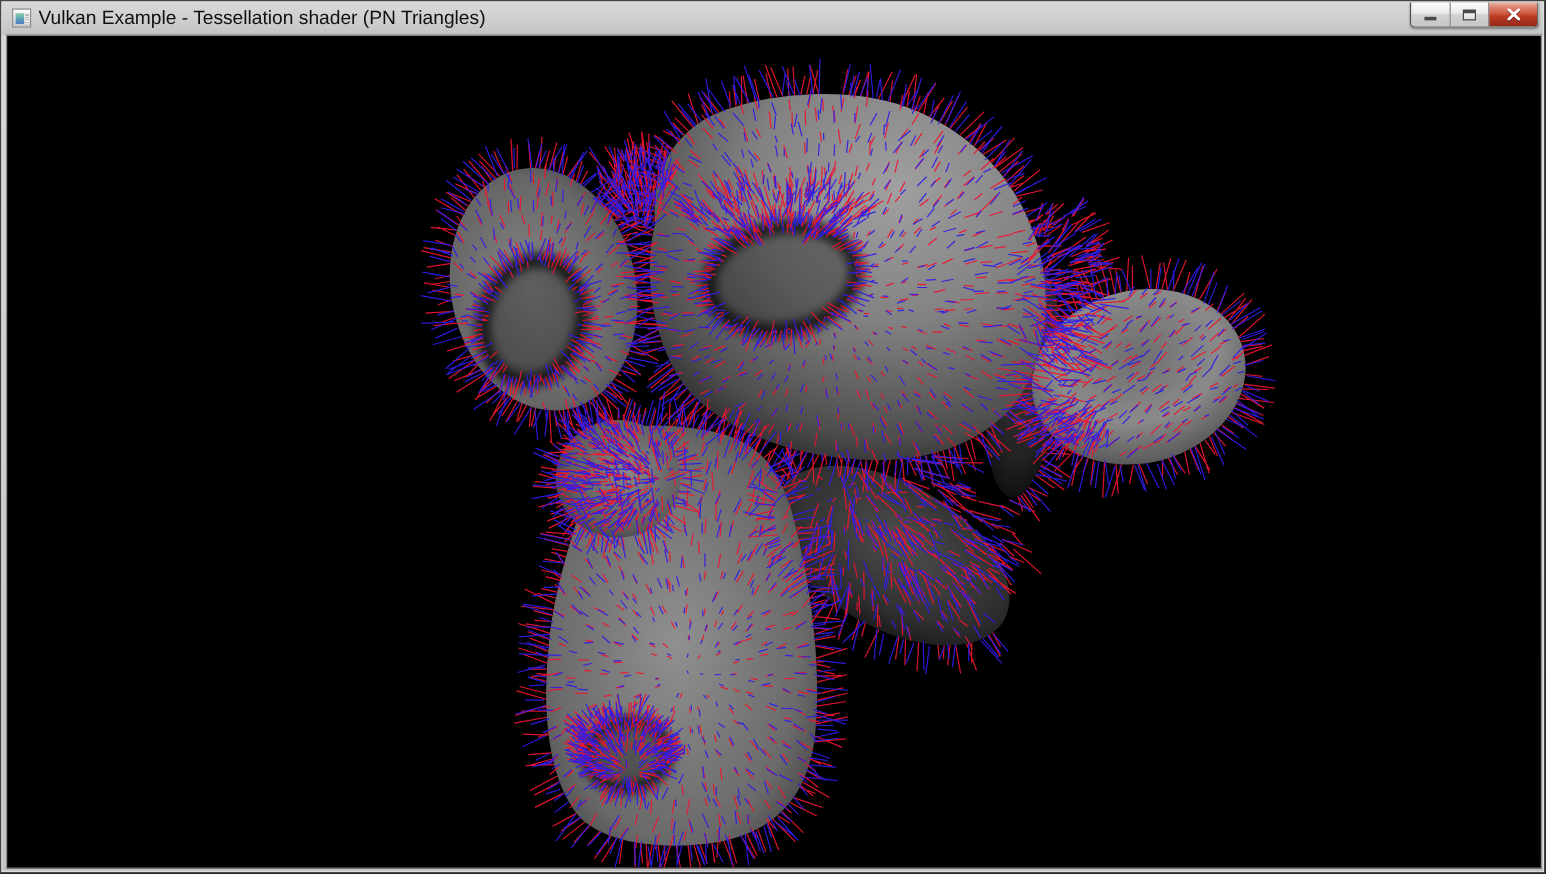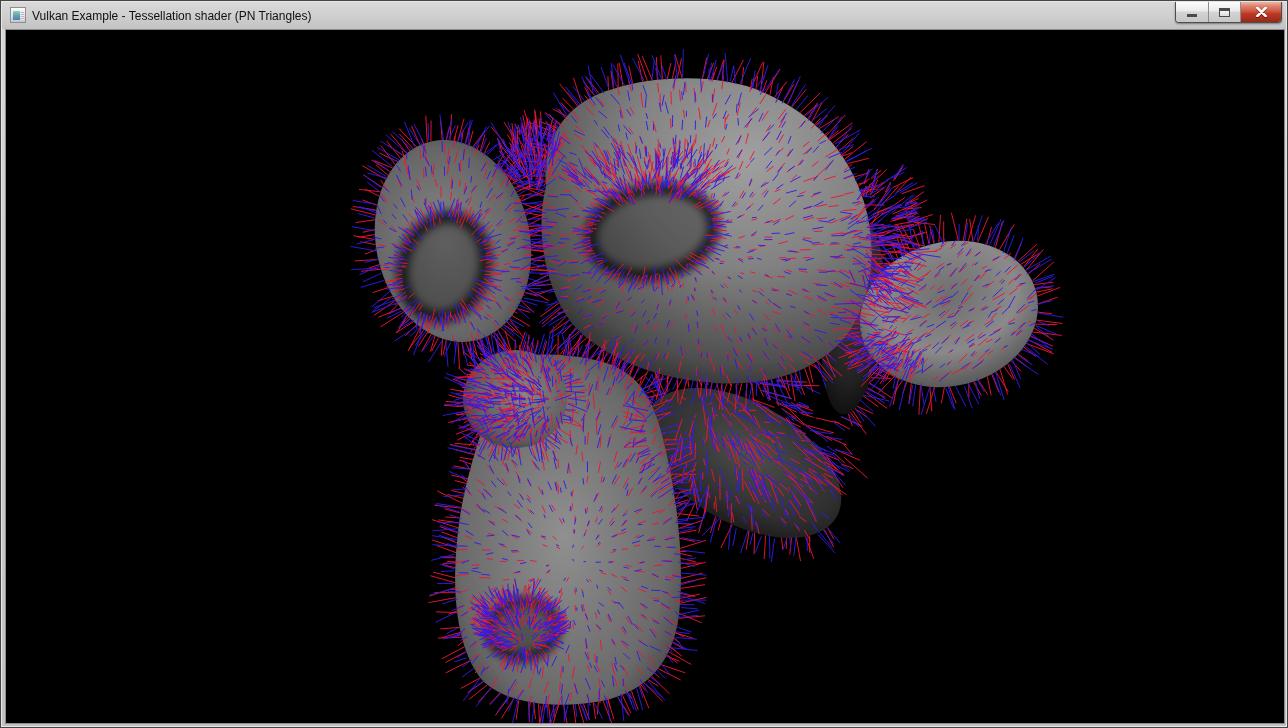--- a/index.html
+++ b/index.html
@@ -11,21 +11,21 @@
           box-shadow:inset 0 0 0 1px #e7e7e7;}
   .titlebar{position:absolute;left:1px;top:1px;right:1px;height:27px;
             background:linear-gradient(180deg,#d9d9d9 0%,#cecece 55%,#c3c3c3 100%);}
   .app-icon{position:absolute;left:8px;top:5px;width:16px;height:16px;}
   .icon-frame{width:16px;height:16px;box-sizing:border-box;position:relative;
               background:linear-gradient(#fdfdfd,#c9c9c9);border:1px solid #8f8f8f;}
   .icon-frame::before{content:"";position:absolute;left:2px;top:3px;width:7px;height:9px;
               background:linear-gradient(180deg,#8fd0a8 0%,#5aa0b8 55%,#4f7ec2 100%);}
   .icon-frame::after{content:"";position:absolute;left:10px;top:3px;width:3px;height:9px;
               background:repeating-linear-gradient(#efefef 0 1px,#b5b5b5 1px 2px);}
-  .title-text{position:absolute;left:30px;top:7px;font-size:12px;line-height:14px;
+  .title-text{position:absolute;left:30px;top:7px;font-size:16px;line-height:14px;
               color:#101010;white-space:nowrap;}
   .win-buttons{position:absolute;top:0;right:4px;height:20px;display:flex;
                border:1px solid #4e4e4e;border-top:none;border-radius:0 0 4px 4px;
                overflow:hidden;box-shadow:0 1px 2px rgba(0,0,0,.4);}
   .btn{width:32px;height:20px;display:flex;align-items:center;justify-content:center;
        box-sizing:border-box;cursor:default;
        background:linear-gradient(180deg,#fdfdfd 0%,#eaeaea 45%,#d4d4d4 50%,#c6c6c6 100%);}
   .btn + .btn{border-left:1px solid #8e8e8e;}
   .btn-min{align-items:flex-end;padding-bottom:5px;}
   .glyph-min{display:block;width:10px;height:3px;background:#4a4a4a;}

